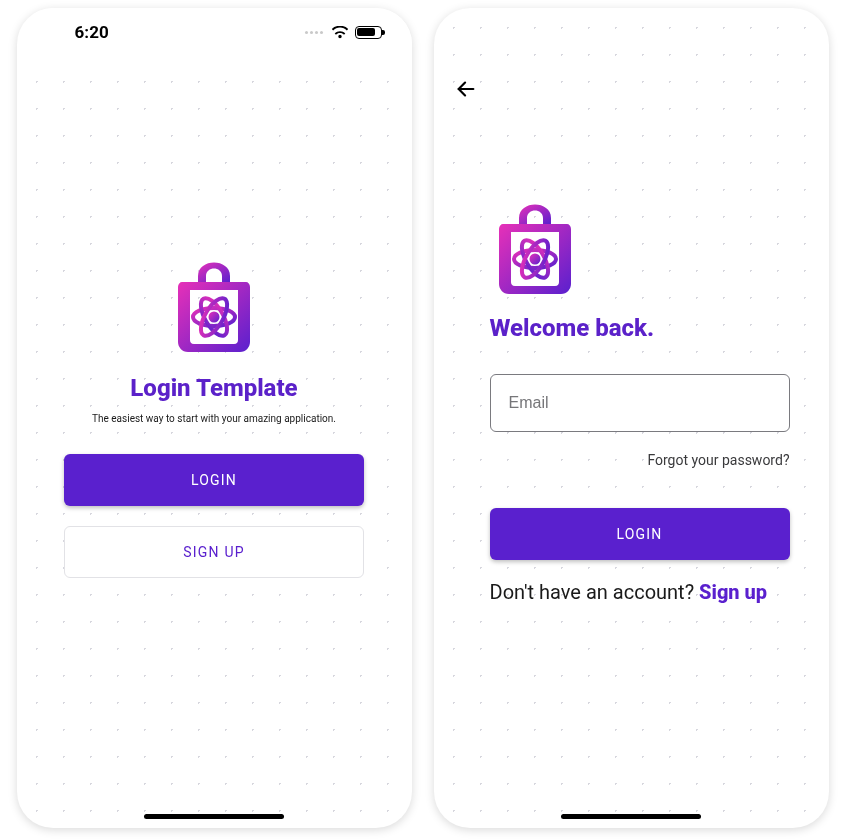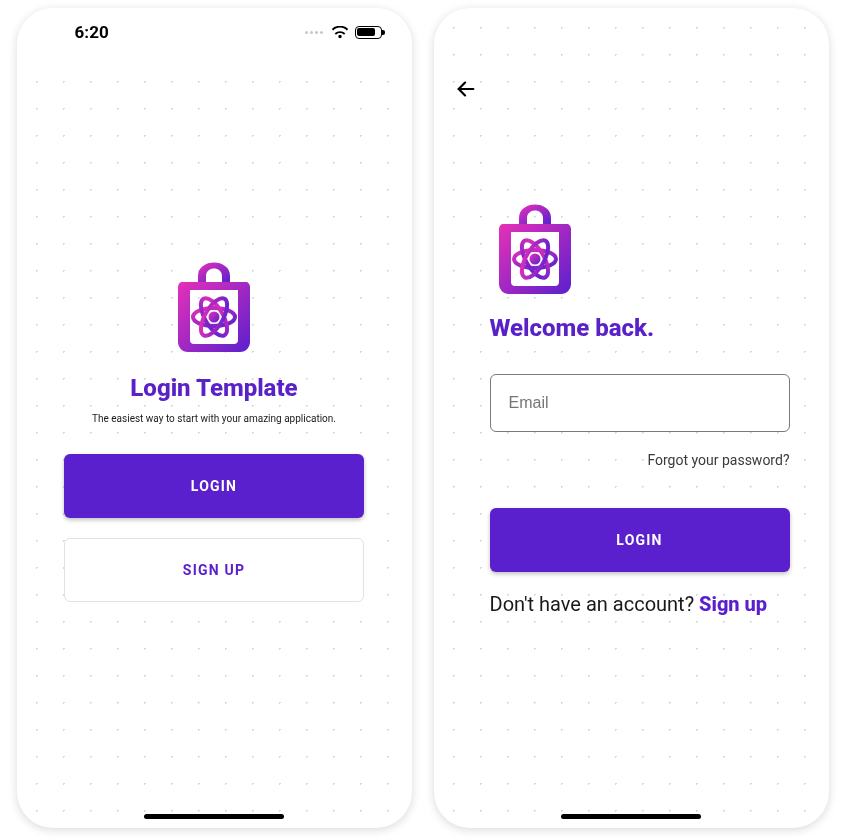--- a/index.html
+++ b/index.html
@@ -127,23 +127,23 @@
     margin-top: 28px;
     width: 300px;
     display:flex;
     flex-direction:column;
     gap: 20px;
   }
   .btn {
     display:flex;
     align-items:center;
     justify-content:center;
-    height: 64px;
+    height: 52px;
     border-radius: 6px;
-    font-weight: 700;
+    font-weight: 400;
     font-size: 14px;
     letter-spacing: 1.2px;
     cursor: pointer;
     user-select: none;
   }
   .btn-primary {
     background: #5a20ce;
     color: #fff;
     box-shadow: 0 2px 4px rgba(0,0,0,0.25);
   }

